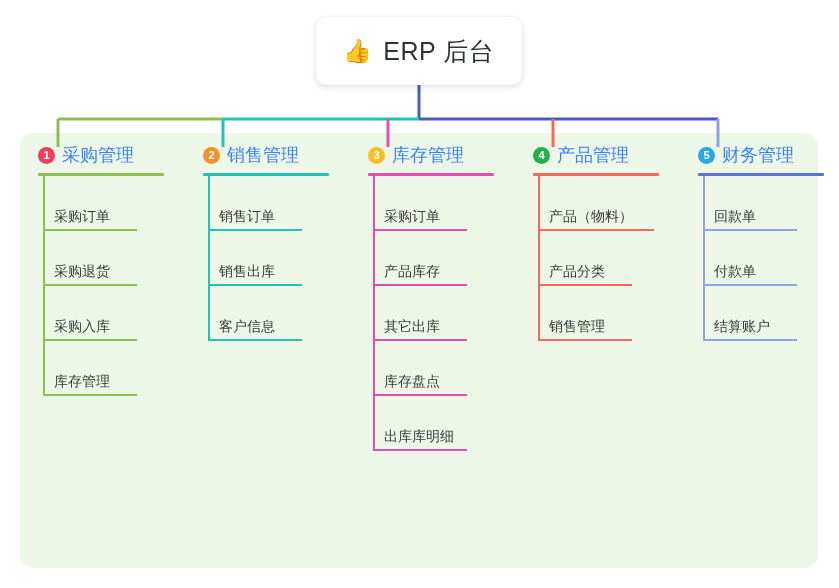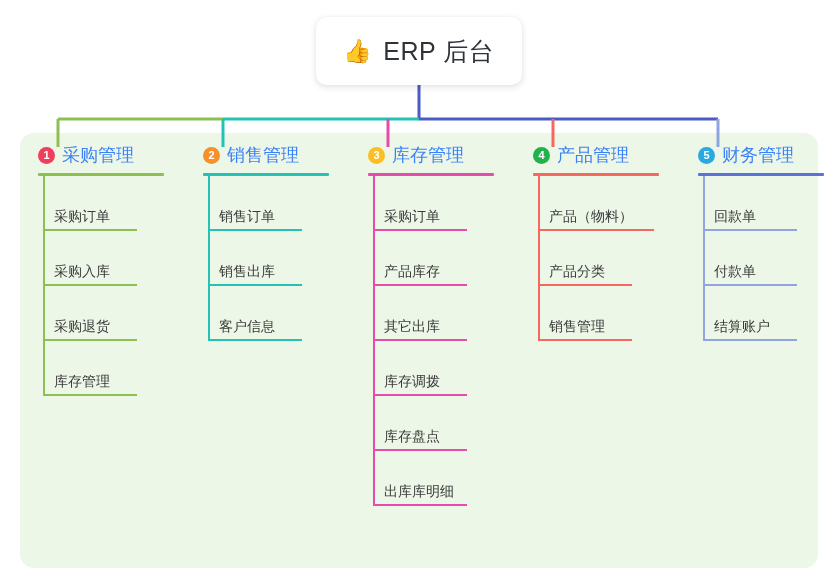--- a/index.html
+++ b/index.html
@@ -190,26 +190,26 @@
       </div>
       <div class="items">
         <div class="item">
           <div class="item-stem" style="background: rgb(140, 193, 82);"></div>
           <div class="item-rule" style="background: rgb(140, 193, 82);"></div>
           <div class="item-label">采购订单</div>
         </div>
         <div class="item">
           <div class="item-stem" style="background: rgb(140, 193, 82);"></div>
           <div class="item-rule" style="background: rgb(140, 193, 82);"></div>
-          <div class="item-label">采购入库</div>
+          <div class="item-label">采购退货</div>
         </div>
         <div class="item">
           <div class="item-stem" style="background: rgb(140, 193, 82);"></div>
           <div class="item-rule" style="background: rgb(140, 193, 82);"></div>
-          <div class="item-label">采购退货</div>
+          <div class="item-label">采购入库</div>
         </div>
         <div class="item">
           <div class="item-stem" style="background: rgb(140, 193, 82);"></div>
           <div class="item-rule" style="background: rgb(140, 193, 82);"></div>
           <div class="item-label">库存管理</div>
         </div>
       </div>
     </div>
     <div class="column" style="left: 165px;">
       <div class="col-head">
@@ -253,25 +253,20 @@
         </div>
         <div class="item">
           <div class="item-stem" style="background: rgb(230, 76, 171);"></div>
           <div class="item-rule" style="background: rgb(230, 76, 171);"></div>
           <div class="item-label">产品库存</div>
         </div>
         <div class="item">
           <div class="item-stem" style="background: rgb(230, 76, 171);"></div>
           <div class="item-rule" style="background: rgb(230, 76, 171);"></div>
           <div class="item-label">其它出库</div>
-        </div>
-        <div class="item">
-          <div class="item-stem" style="background: rgb(230, 76, 171);"></div>
-          <div class="item-rule" style="background: rgb(230, 76, 171);"></div>
-          <div class="item-label">库存调拨</div>
         </div>
         <div class="item">
           <div class="item-stem" style="background: rgb(230, 76, 171);"></div>
           <div class="item-rule" style="background: rgb(230, 76, 171);"></div>
           <div class="item-label">库存盘点</div>
         </div>
         <div class="item">
           <div class="item-stem" style="background: rgb(230, 76, 171);"></div>
           <div class="item-rule" style="background: rgb(230, 76, 171);"></div>
           <div class="item-label">出库库明细</div>

